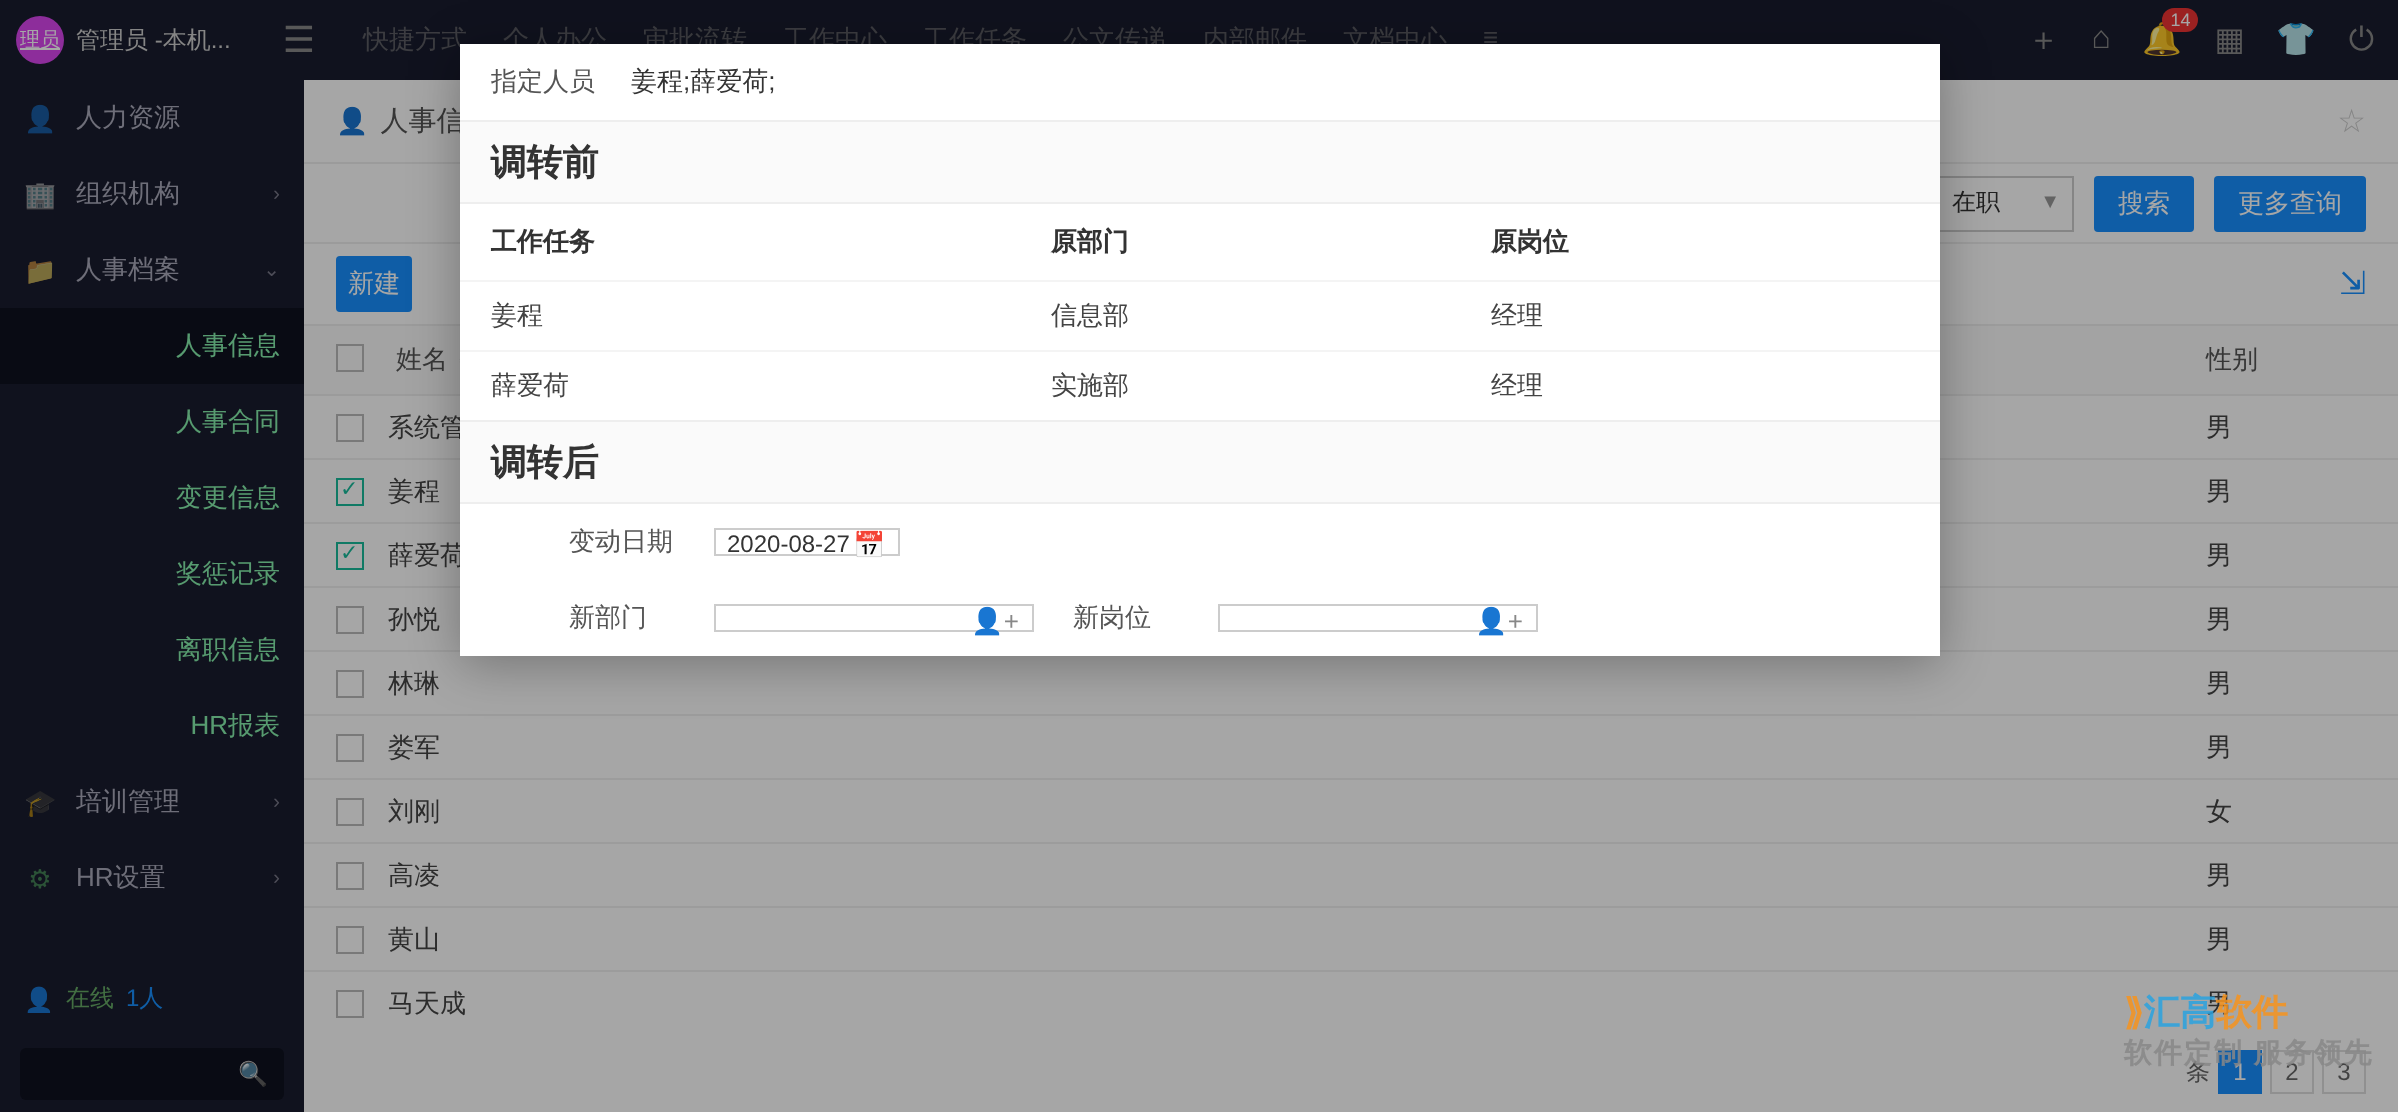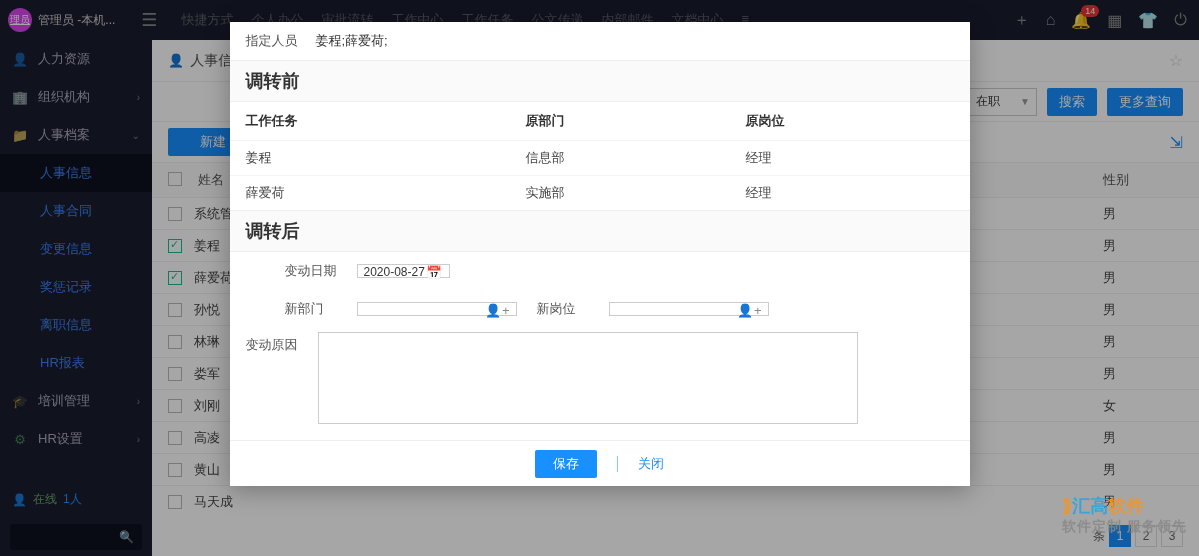--- a/index.html
+++ b/index.html
@@ -14,21 +14,21 @@
 .topnav { display: flex; gap: 18px; margin-left: 24px; font-size: 13px; color: #888; }
 .topnav span { opacity: 0.6; }
 .topbar-right { position: absolute; right: 12px; display: flex; align-items: center; gap: 16px; color: #888; }
 .topbar-right .icon { font-size: 16px; color: #888; position: relative; }
 .badge-count { position: absolute; top: -6px; right: -8px; background: #e33; color: #fff; font-size: 9px; border-radius: 8px; padding: 0 4px; line-height: 12px; }
 
 
 .sidebar { position: absolute; left: 0; top: 40px; bottom: 0; width: 152px; background: #1a1d2e; color: #9aa; display: flex; flex-direction: column; }
 .sidebar-item { display: flex; align-items: center; padding: 10px 12px; font-size: 13px; color: #aab; cursor: pointer; gap: 10px; }
 .sidebar-item.active { background: #0e1120; color: #fff; }
-.sidebar-item.sub { padding-left: 40px; font-size: 13px; color: #3b82f6; }
+.sidebar-item.sub { padding-left: 40px; font-size: 13px; color: #86efac; justify-content: flex-end; }
 .sidebar-item .chev { margin-left: auto; font-size: 10px; color: #778; }
 .sidebar-item .ico { width: 16px; display: inline-block; text-align: center; color: #5a6; opacity: 0.7; }
 .sidebar-footer { margin-top: auto; padding: 10px 12px; font-size: 12px; color: #6a6; display: flex; align-items: center; gap: 6px; }
 .sidebar-search { padding: 6px 10px; }
 .sidebar-search input { width: 100%; background: #0e1120; border: none; border-radius: 3px; padding: 6px 24px 6px 8px; color: #ccc; font-size: 12px; }
 .sidebar-search-wrap { position: relative; }
 .sidebar-search-wrap .sico { position: absolute; right: 8px; top: 6px; color: #666; font-size: 12px; }
 
 
 .main { position: absolute; left: 152px; right: 0; top: 40px; bottom: 0; background: #fff; display: flex; flex-direction: column; }
@@ -37,21 +37,21 @@
 .breadcrumb-bar .bc-text { color: #555; font-size: 14px; }
 .breadcrumb-bar .star { margin-left: auto; color: #ccc; font-size: 16px; }
 
 .filter-bar { height: 40px; display: flex; align-items: center; padding: 0 16px; gap: 10px; border-bottom: 1px solid #eee; }
 .filter-bar .spacer { flex: 1; }
 .sel { border: 1px solid #ccc; height: 28px; padding: 0 24px 0 8px; font-size: 12px; position: relative; min-width: 70px; display: flex; align-items: center; background: #fff; }
 .sel .ar { position: absolute; right: 6px; color: #999; font-size: 10px; }
 .btn { height: 28px; padding: 0 12px; font-size: 13px; border: none; cursor: pointer; background: #1890ff; color: #fff; border-radius: 2px; }
 
 .toolbar-row { height: 40px; display: flex; align-items: center; padding: 0 16px; }
-.btn-new { background: #1890ff; color: #fff; border: none; height: 28px; padding: 0 32px; font-size: 13px; border-radius: 2px; cursor: pointer; }
+.btn-new { background: #1890ff; color: #fff; border: none; height: 28px; padding: 0 6px; font-size: 13px; border-radius: 2px; cursor: pointer; }
 .export-icon { margin-left: auto; color: #1890ff; font-size: 16px; }
 
 
 .table { flex: 1; overflow: hidden; }
 .table-head { display: flex; height: 36px; align-items: center; border-top: 1px solid #eee; border-bottom: 1px solid #eee; background: #fafafa; padding: 0 16px; color: #555; font-size: 13px; }
 .col-check { width: 30px; }
 .col-name { width: 120px; display: flex; align-items: center; gap: 4px; }
 .col-sort { font-size: 9px; color: #bbb; display: flex; flex-direction: column; line-height: 6px; }
 .col-gender { margin-left: auto; width: 80px; }
 .table-row { display: flex; height: 32px; align-items: center; border-bottom: 1px solid #f0f0f0; padding: 0 16px; font-size: 13px; color: #444; }
@@ -317,29 +317,20 @@
             </div>
         </div>
         <div class="field">
           <label>新岗位</label>
           <div class="inp wide">
               <span></span>
               <span class="ic" style="color:#888">👤+</span>
             </div>
         </div>
       </div>
-      <div class="reason-row">
-        <label>变动原因</label>
-        <textarea style=""></textarea>
-      </div>
-    </div>
-    <div class="modal-foot">
-      <button class="btn-save">保存</button>
-      <span class="divider"></span>
-      <button class="btn-close">关闭</button>
     </div>
   </div>
 </div>
 
 <div class="watermark">
   <span style="color:#f7941e">⟫</span><span class="wm-blue">汇高</span><span class="wm-orange">软件</span>
   <span class="wm-sub">软件定制 服务领先</span>
 </div>
 
 </body></html>

